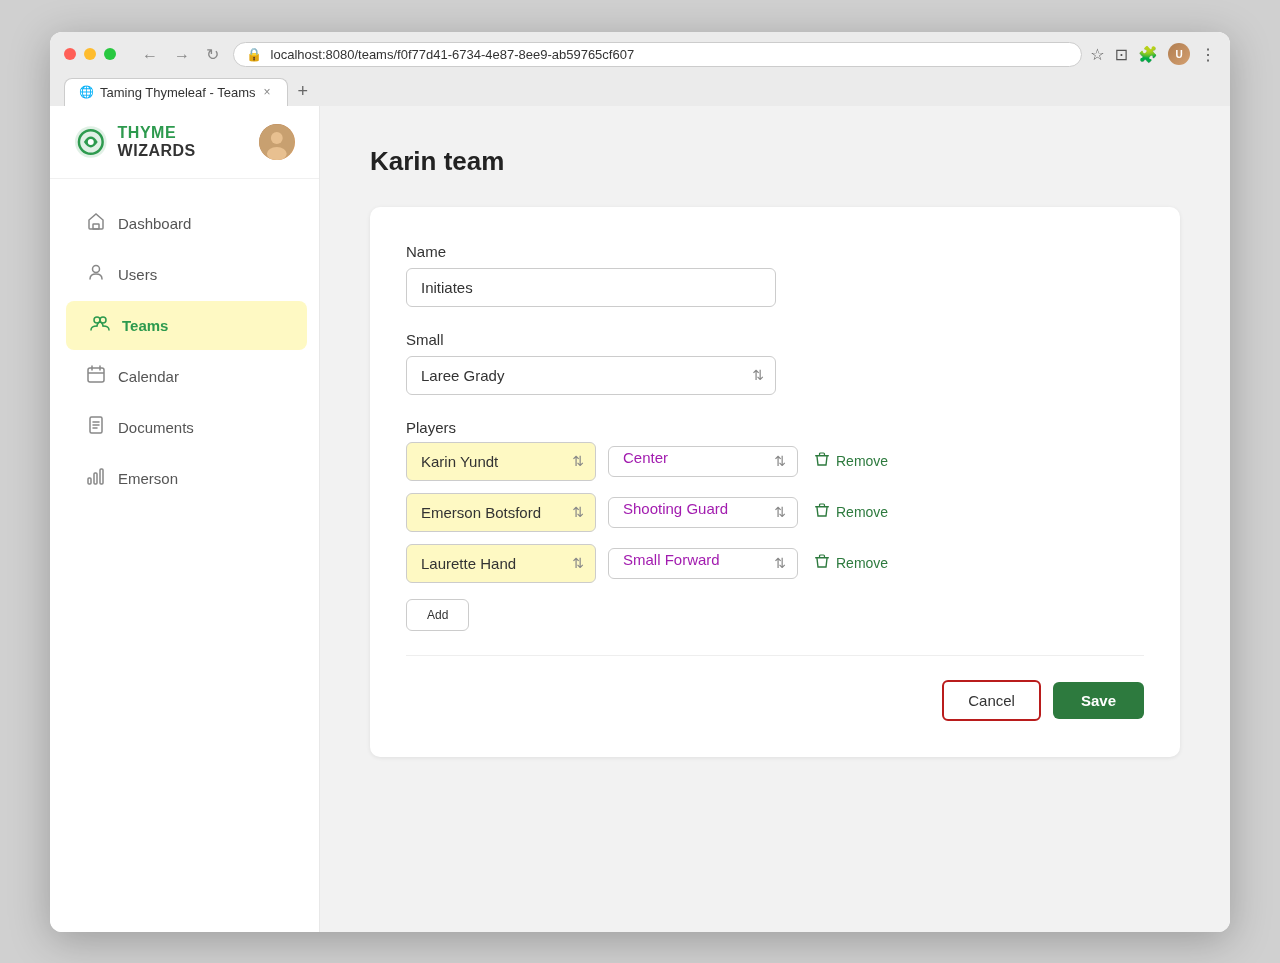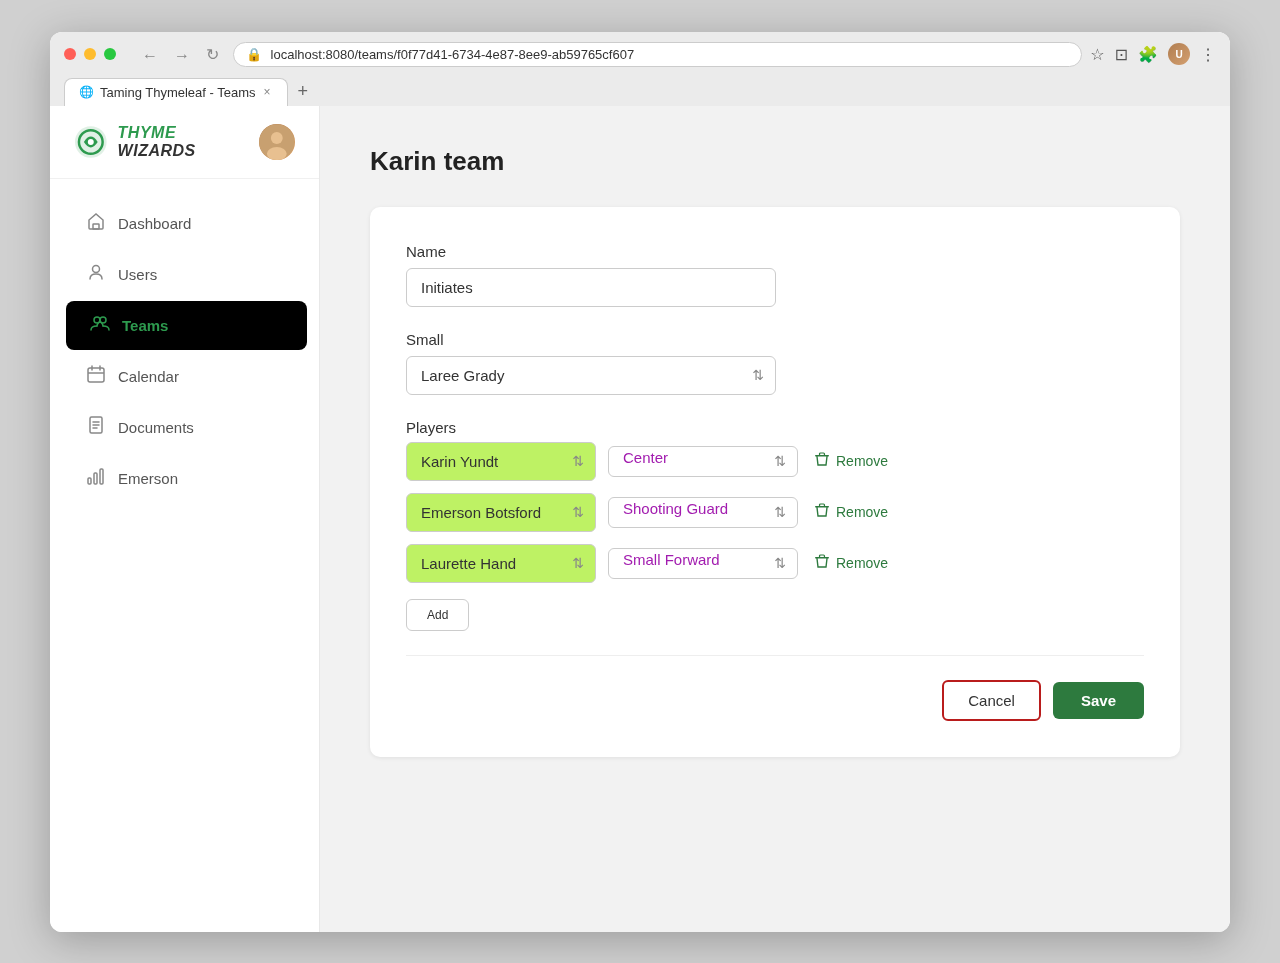--- a/index.html
+++ b/index.html
@@ -101,21 +101,21 @@
       flex-shrink: 0;
     }
     .sidebar-header {
       display: flex;
       align-items: center;
       justify-content: space-between;
       padding: 18px 24px;
       border-bottom: 1px solid #f0f0f0;
     }
     .logo-area {
-      display: flex; align-items: center; gap: 10px; font-style: italic;
+      display: flex; align-items: center; gap: 10px;
     }
     .logo-icon {
       width: 34px; height: 34px;
     }
     .logo-text {
       font-size: 16px; font-weight: 700; letter-spacing: 0.5px;
     }
     .logo-thyme { color: #2d9a4e; }
     .logo-wizards { color: #333; }
     .sidebar-user-avatar {
@@ -129,21 +129,21 @@
       flex: 1;
     }
     .nav-item {
       display: flex; align-items: center; gap: 12px;
       padding: 12px 24px;
       cursor: pointer; color: #555; font-size: 15px;
       border-radius: 8px; margin: 2px 12px;
       transition: background 0.15s;
     }
     .nav-item.active {
-      background: #000000; color: #2d9a4e; font-weight: 600; margin-left: 16px;
+      background: #fef9c3; color: #2d9a4e; font-weight: 600; margin-left: 16px;
     }
     .nav-icon { font-size: 18px; flex-shrink: 0; }
 
     
     .main-content {
       flex: 1;
       background: #f2f2f2;
       padding: 40px 50px;
       overflow-y: auto;
     }
@@ -193,21 +193,21 @@
       display: flex; align-items: center; gap: 12px; margin-bottom: 12px;
     }
     .player-select-wrapper {
       position: relative; flex: 0 0 190px;
     }
     .player-select {
       width: 100%;
       border: 1px solid #ccc; border-radius: 6px;
       padding: 10px 36px 10px 14px;
       font-size: 15px; color: #333;
-      background: #bef264; outline: none;
+      background: #fef9c3; outline: none;
       appearance: none; cursor: pointer;
     }
     .position-select-wrapper {
       position: relative; flex: 0 0 190px;
     }
     .position-select {
       width: 100%;
       border: 1px solid #ccc; border-radius: 6px;
       padding: 2px 36px 10px 14px;
       font-size: 15px; color: #a21caf;

